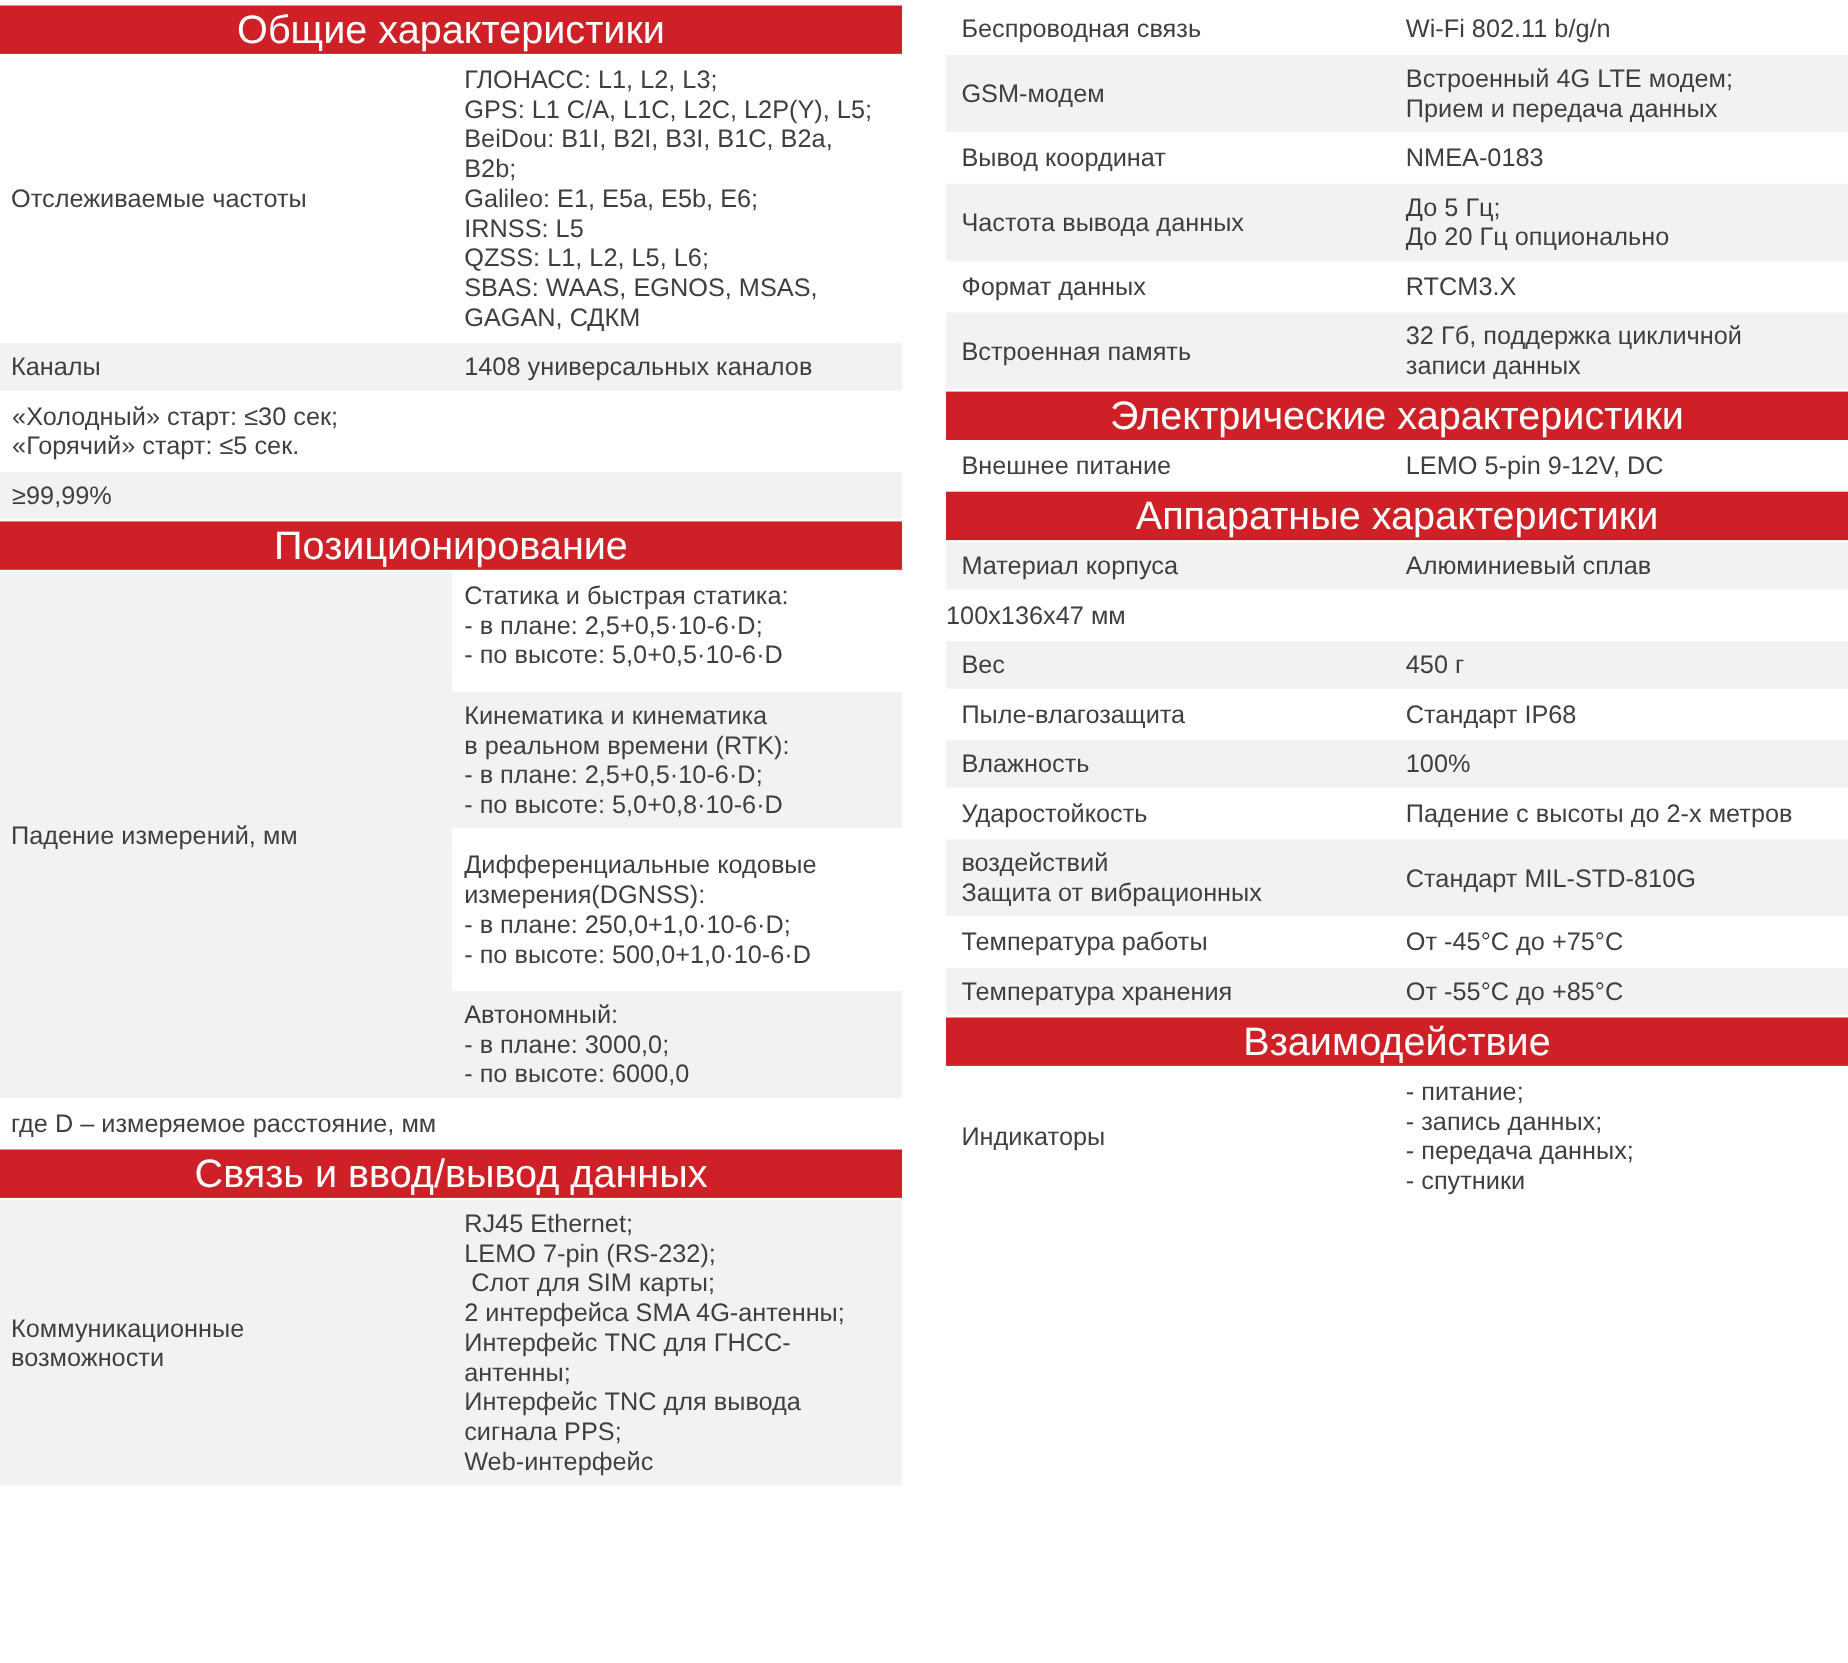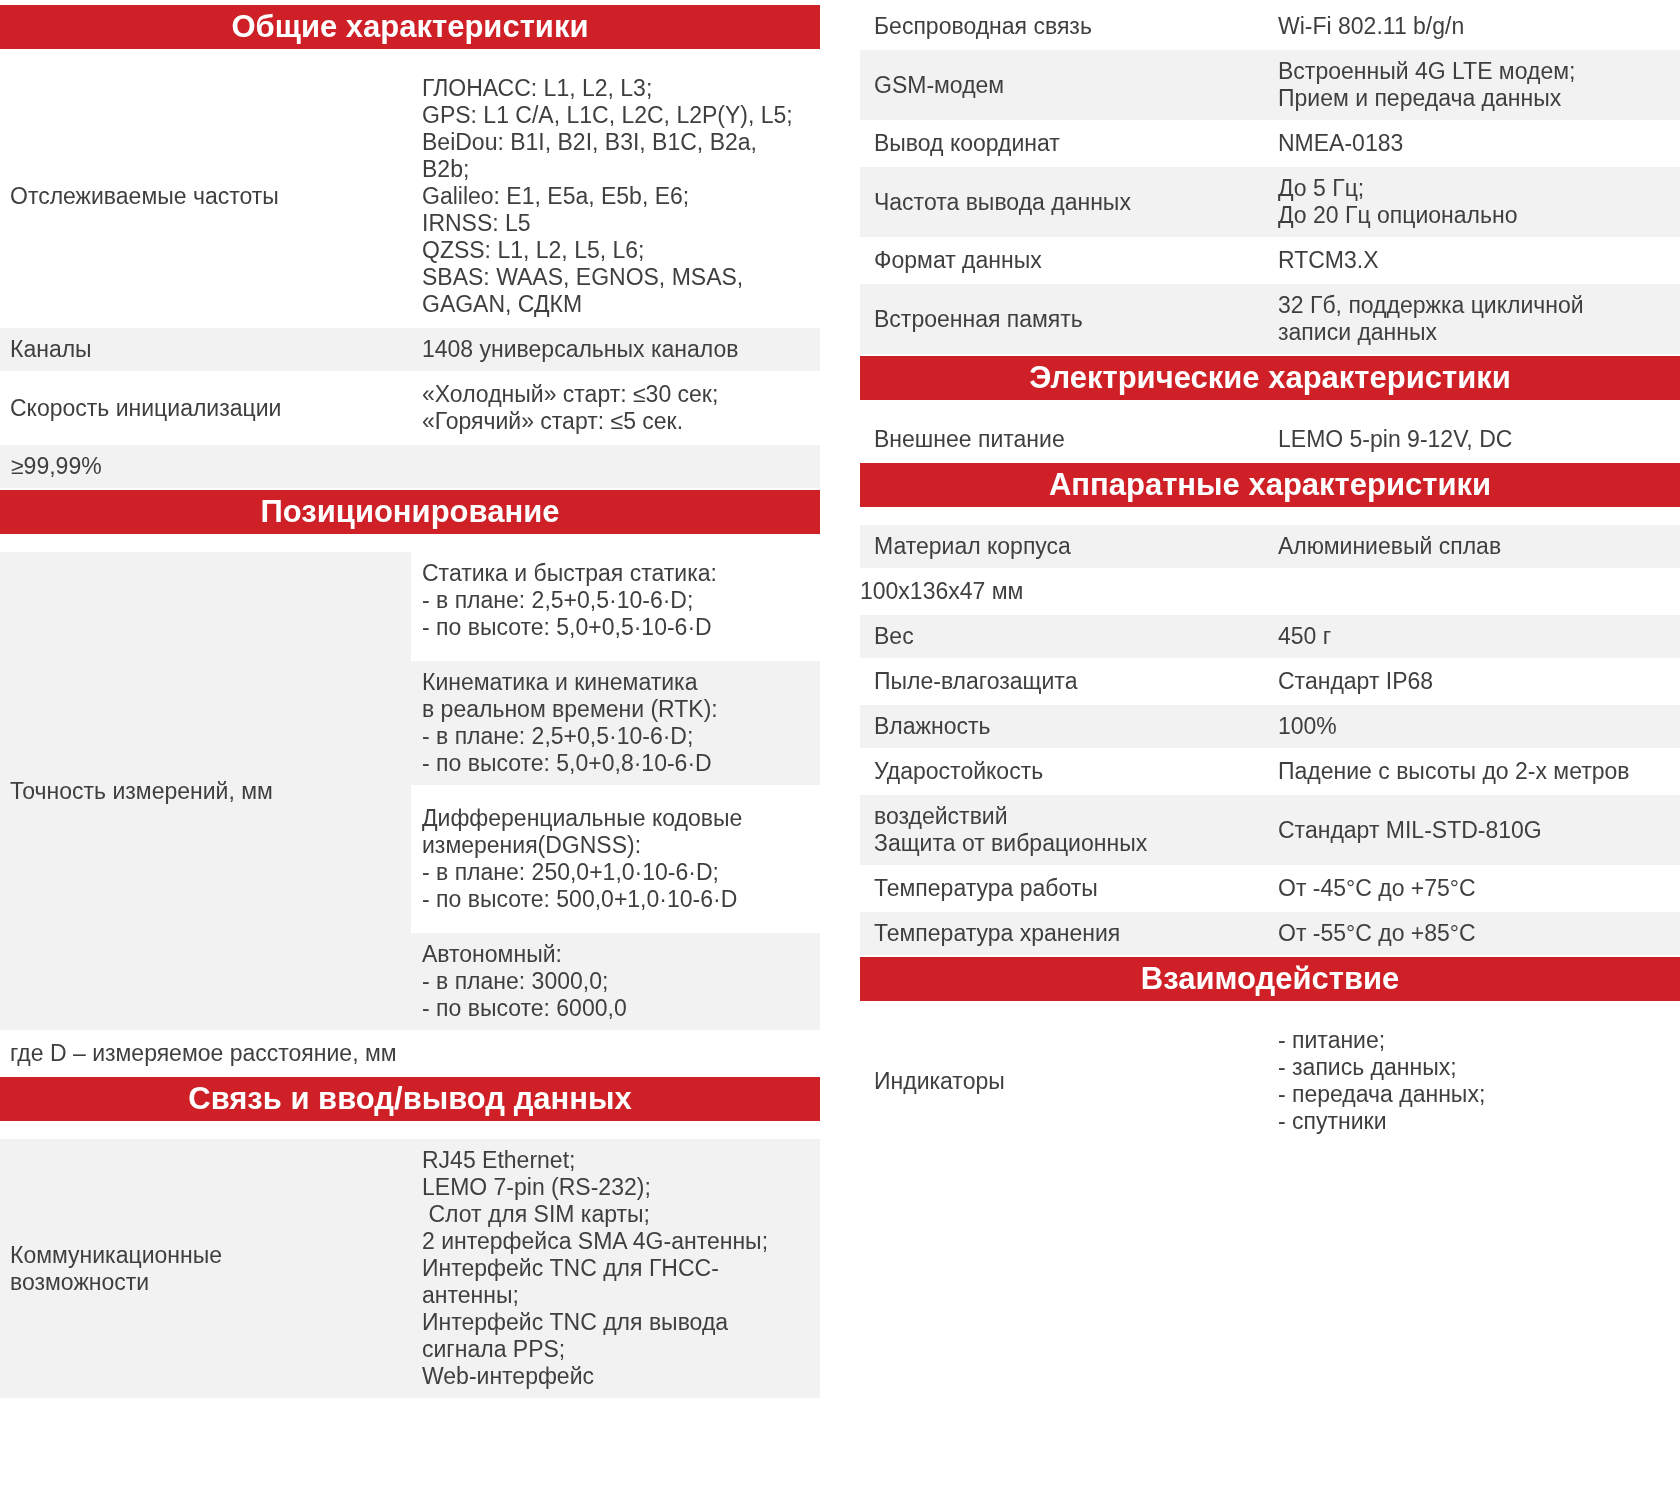--- a/index.html
+++ b/index.html
@@ -18,26 +18,26 @@
     color:var(--text);
   }
   .page{position:relative;width:1680px;height:1512px;overflow:hidden;background:#fff;}
   .col{position:absolute;top:5px;}
   .col-left{left:0;width:820px;--labelw:411px;--labelpad:10px;--valuepad:11px;}
   .col-right{left:860px;width:820px;--labelw:418px;--labelpad:14px;--valuepad:0px;}
 
   .sec-header{
     background:var(--red);
     color:#ffffff;
-    font-size:31px;
+    font-size:36px;
     line-height:28px;
-    font-weight:700;
+    font-weight:400;
     text-align:center;
     padding:8px 0;
-    margin-bottom:18px;
+    margin-bottom:2px;
   }
   .row{display:flex;align-items:center;margin-bottom:2px;background:#fff;}
   .row.alt{background:var(--alt);}
   .label-cell{flex:0 0 var(--labelw);padding:8px 6px 8px var(--labelpad);}
   .value-cell{flex:1 1 auto;padding:8px 16px 8px var(--valuepad);}
   .label-line,.value-line,.note-text{
     font-size:23px;
     line-height:27px;
     white-space:pre;
   }
@@ -78,37 +78,34 @@
       </div>
       <div class="row alt">
         <div class="label-cell">
           <div class="label-line">Каналы</div>
         </div>
         <div class="value-cell">
           <div class="value-line">1408 универсальных каналов</div>
         </div>
       </div>
       <div class="row">
-        <div class="label-cell">
-          <div class="label-line">Скорость инициализации</div>
-        </div>
         <div class="value-cell">
           <div class="value-line">«Холодный» старт: ≤30 сек;</div>
           <div class="value-line">«Горячий» старт: ≤5 сек.</div>
         </div>
       </div>
       <div class="row alt">
         <div class="value-cell">
           <div class="value-line">≥99,99%</div>
         </div>
       </div>
       <div class="sec-header">Позиционирование</div>
       <div class="row group">
         <div class="label-cell group-label">
-          <div class="label-line">Точность измерений, мм</div>
+          <div class="label-line">Падение измерений, мм</div>
         </div>
         <div class="value-stack">
           <div class="subrow">
             <div class="value-line">Статика и быстрая статика:</div>
             <div class="value-line">- в плане: 2,5+0,5·10-6·D;</div>
             <div class="value-line">- по высоте: 5,0+0,5·10-6·D</div>
           </div>
           <div class="subrow alt">
             <div class="value-line">Кинематика и кинематика</div>
             <div class="value-line">в реальном времени (RTK):</div>

